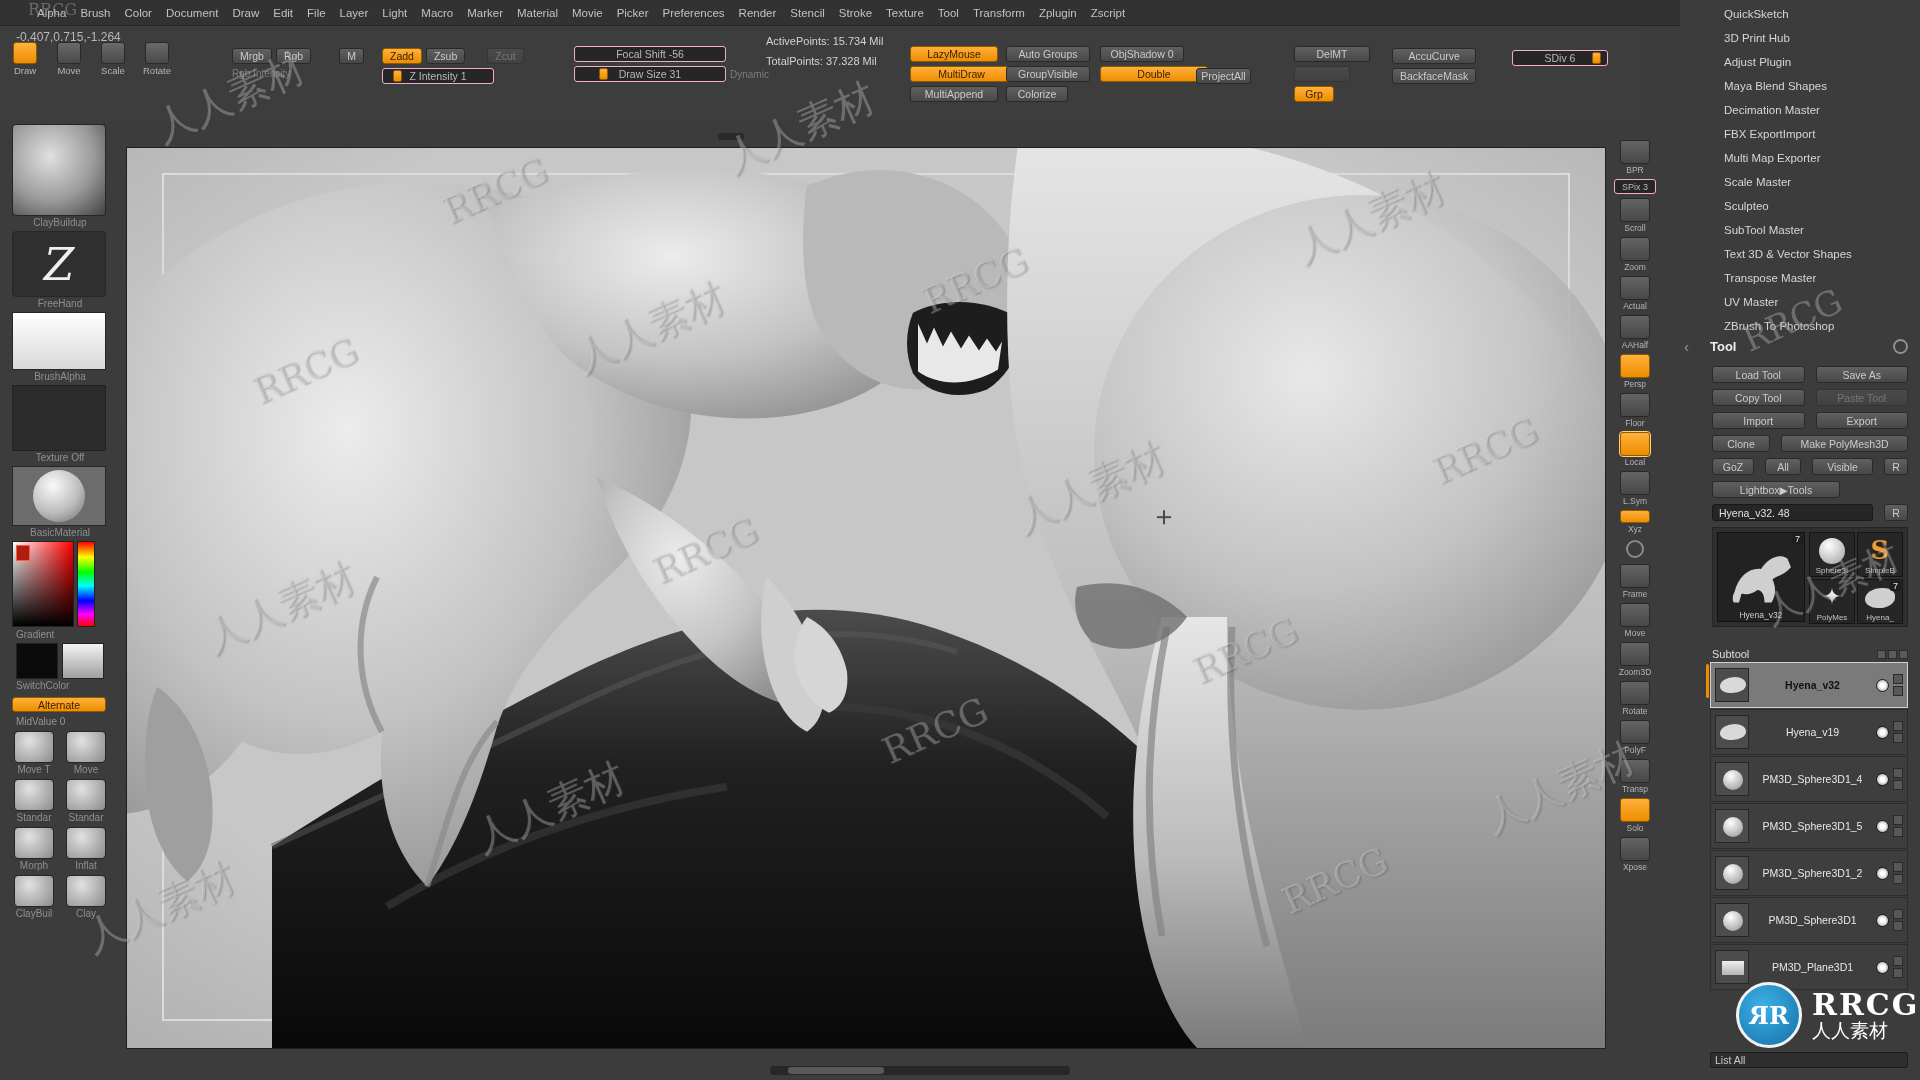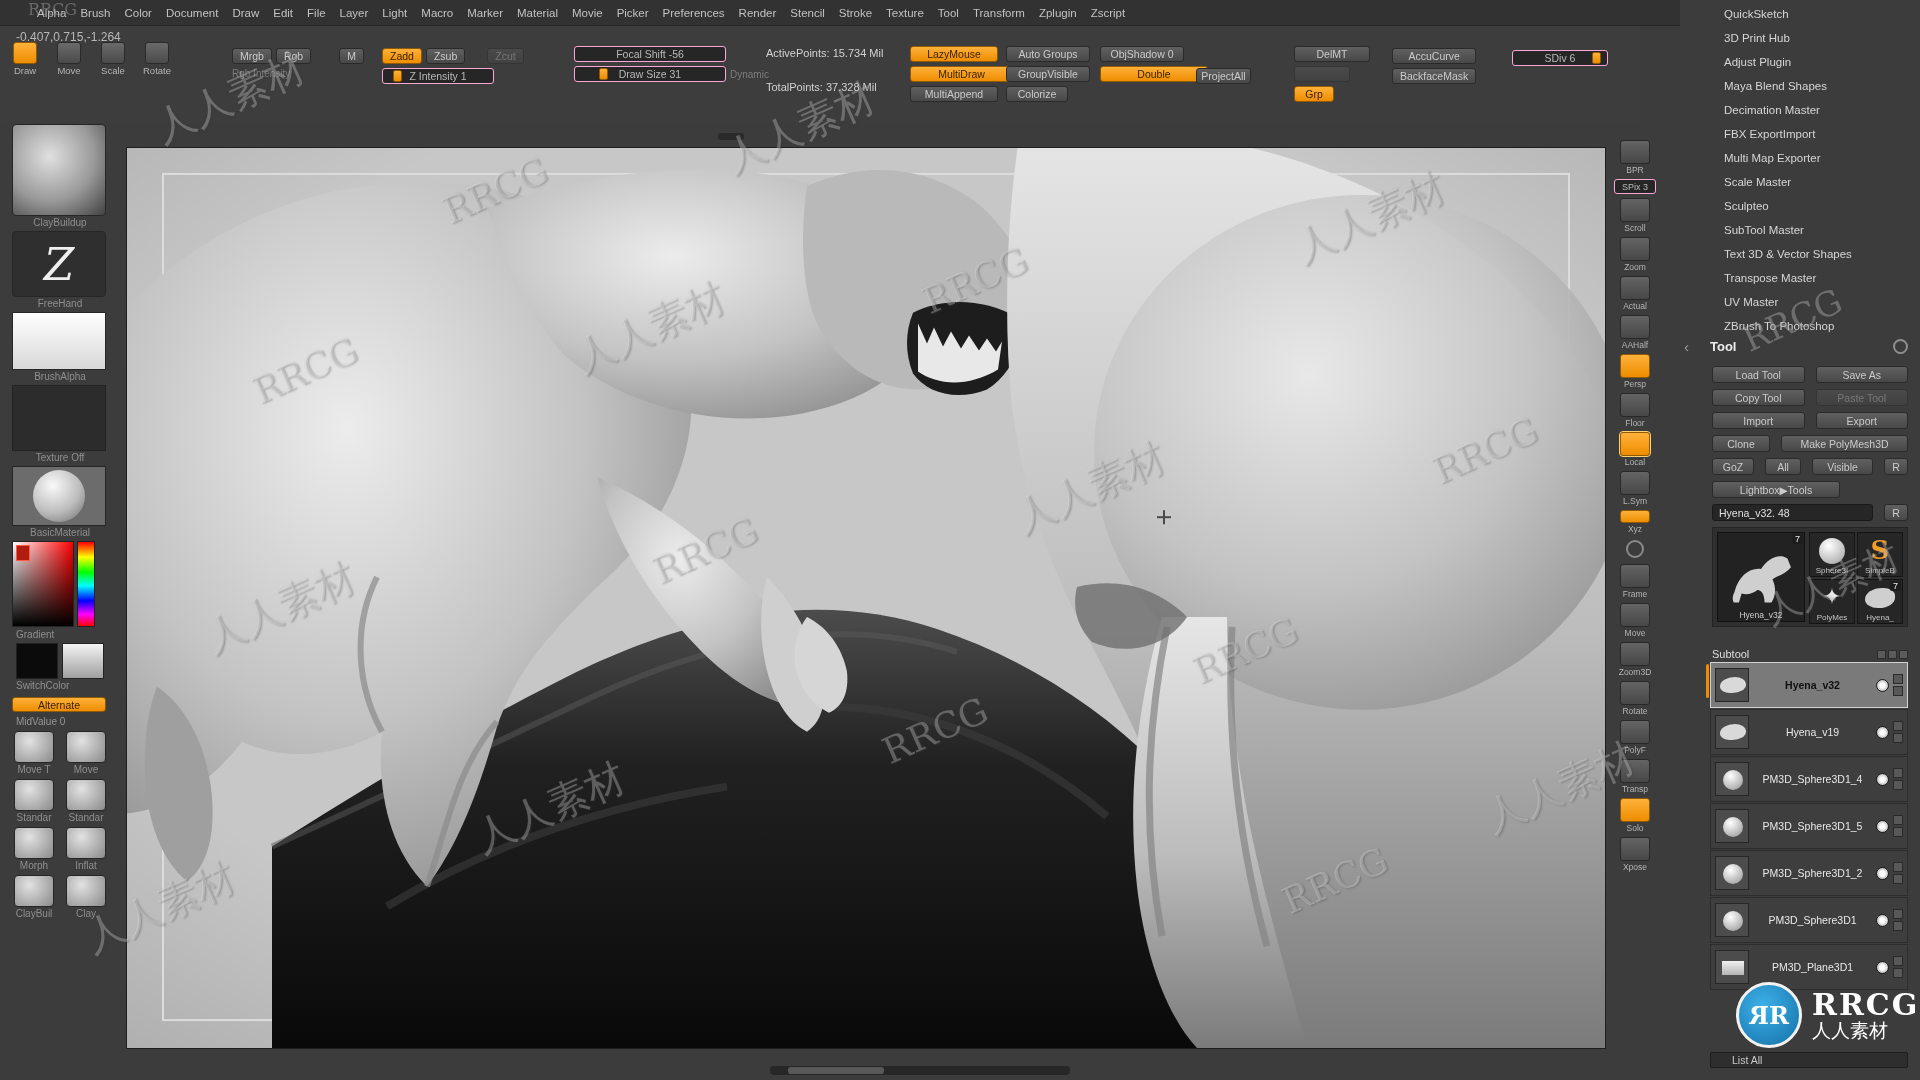--- a/index.html
+++ b/index.html
@@ -104,21 +104,21 @@
 .strow.sel{background:#7a7a7a;border-color:#d2d2d2}
 .strow .rthumb{width:34px;height:34px;background:#4c4c4c;border:1px solid #262626;position:relative;overflow:hidden}
 .rthumb.t-hyena::after{content:"";position:absolute;left:4px;top:8px;width:26px;height:16px;background:#d9d9d9;border-radius:60% 45% 55% 40%}
 .rthumb.t-sphere::after{content:"";position:absolute;left:7px;top:7px;width:20px;height:20px;border-radius:50%;background:radial-gradient(circle at 38% 30%,#fff,#909090)}
 .rthumb.t-plane::after{content:"";position:absolute;left:6px;top:10px;width:22px;height:14px;background:linear-gradient(#f0f0f0,#b5b5b5)}
 .strow .sname{flex:1;text-align:center;font-size:10.5px;color:#e8e8e8;white-space:nowrap;overflow:hidden}
 .strow.sel .sname{color:#101010;font-weight:bold}
 .eye{width:13px;height:13px;border-radius:50%;background:radial-gradient(circle,#ffffff 30%,#8a8a8a);border:1px solid #1f1f1f}
 .mini-col{display:flex;flex-direction:column;gap:2px}
 .mini{width:10px;height:10px;background:#585858;border:1px solid #2a2a2a}
-.list-all{position:absolute;left:30px;top:1052px;width:198px;height:16px;background:#2e2e2e;border:1px solid #1d1d1d;border-radius:2px;color:#c9c9c9;font-size:10.5px;display:flex;align-items:center;padding:0 21px}
+.list-all{position:absolute;left:30px;top:1052px;width:198px;height:16px;background:#2e2e2e;border:1px solid #1d1d1d;border-radius:2px;color:#c9c9c9;font-size:10.5px;display:flex;align-items:center;padding:0 4px}
 
 
 .logo{position:absolute;left:1736px;top:982px;display:flex;align-items:center;gap:10px;z-index:6}
 .logo-circle{width:66px;height:66px;border-radius:50%;background:radial-gradient(circle at 40% 35%,#3db1e8,#1470a8);border:3px solid #f2f2f2;display:flex;align-items:center;justify-content:center;font-weight:bold;color:#fff;font-size:24px;font-family:"DejaVu Serif",serif}
 .logo-circle .flip{transform:scaleX(-1);display:inline-block}
 .logo-text{display:flex;flex-direction:column;line-height:1.05}
 .logo-latin{font-size:30px;font-weight:bold;color:#fff;font-family:"DejaVu Serif",serif;letter-spacing:2px}
 .logo-cjk{font-size:19px;color:#fff;font-family:"DejaVu Sans",sans-serif}
 
 
@@ -204,21 +204,21 @@
         </div>
       <div class="row">
         <div class="slider" style="width:152px">
             <span>Draw Size 31</span>
             <i class="handle" style="left:24px"></i>
           </div>
         <span class="dimtext">Dynamic</span>
       </div>
     </div>
 
-    <div class="cluster" style="left:766px;top:18px;gap:15px">
+    <div class="cluster" style="left:766px;top:6px;gap:1px">
       <span class="readout">ActivePoints: 15.734 Mil</span>
       <span class="readout">TotalPoints: 37.328 Mil</span>
     </div>
 
     <div class="cluster" style="left:910px;top:20px">
       <span class="btn orange" style="width:88px">LazyMouse</span>
       <span class="btn orange" style="width:103px">MultiDraw</span>
       <span class="btn" style="width:88px">MultiAppend</span>
     </div>
 

